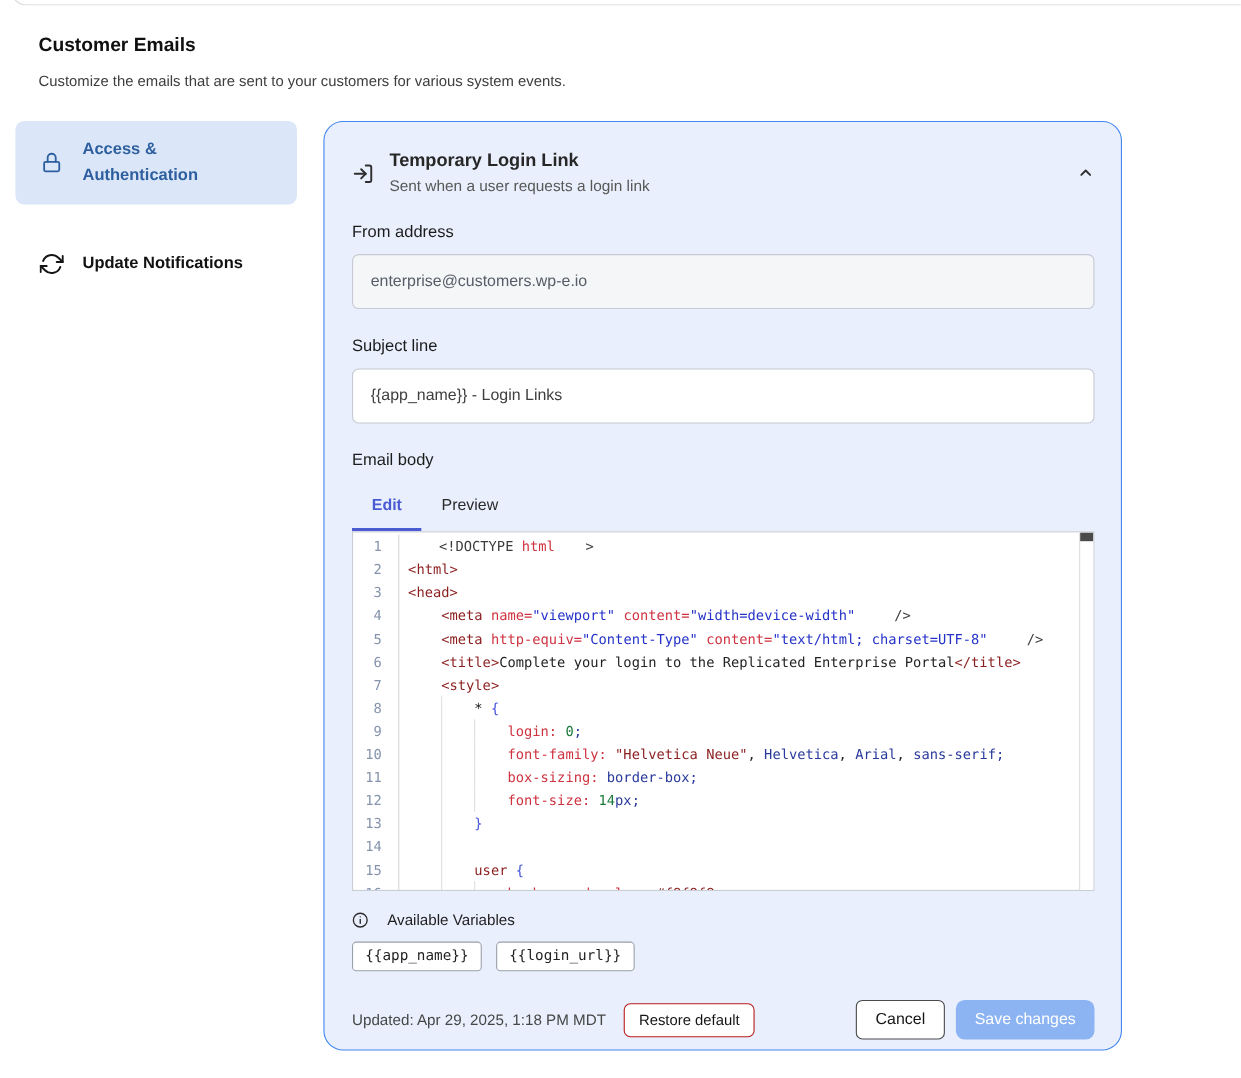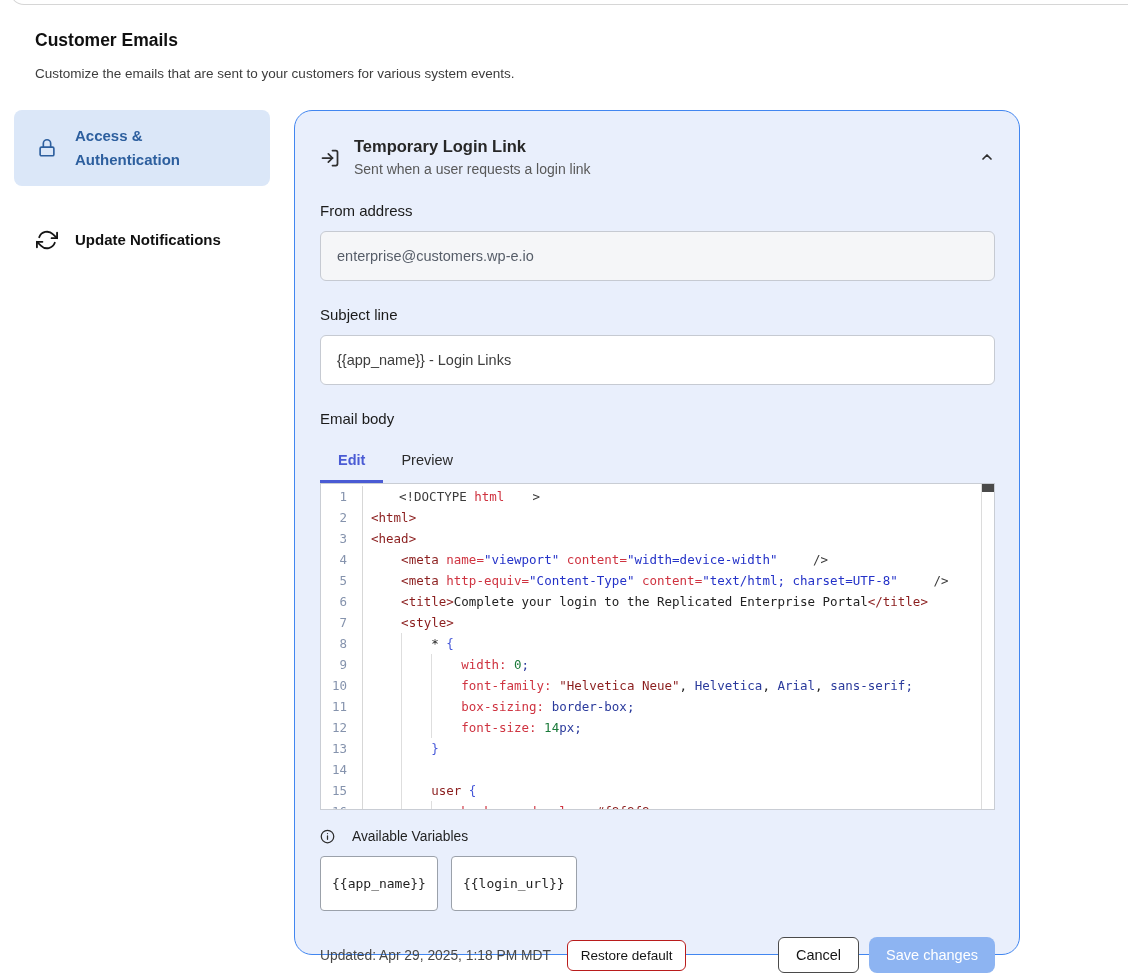--- a/index.html
+++ b/index.html
@@ -62,21 +62,21 @@
   .tk-kw    { color:#2a3a9c; }
   .tk-num   { color:#1b7a3a; }
   .tk-punct { color:#4456d8; }
   .vscroll { position:absolute; top:0; right:0; bottom:0; width:13px; background:#fff; border-left:1px solid #dcdcdc; }
   .vthumb { position:absolute; top:0; left:0; right:0; height:8px; background:#4a4a4a; }
 
   
   .vars-row { display:flex; align-items:center; gap:17px; margin-top:19px; }
   .vars-label { font-size:13.8px; color:#1f1f1f; }
   .chips { display:flex; gap:13px; margin-top:12px; }
-  .chip { background:#fff; border:1px solid #9ba1aa; border-radius:4px; padding:19px 11px;
+  .chip { background:#fff; border:1px solid #9ba1aa; border-radius:4px; padding:5px 11px;
     font-family:"DejaVu Sans Mono","Liberation Mono",monospace; font-size:13px; color:#1f1f1f; cursor:pointer; }
 
   
   .footer-row { display:flex; align-items:center; margin-top:26px; }
   .updated { font-size:13.8px; color:#474747; }
   .btn { font-family:inherit; cursor:pointer; }
   .btn-restore { margin-left:16px; background:#fff; border:1px solid #b91c1c; border-radius:6px;
     padding:7px 13px; font-size:13.5px; color:#151515; }
   .spacer { flex:1; }
   .btn-cancel { background:#fff; border:1px solid #4a4a4a; border-radius:6px; padding:9px 17px; font-size:14.5px; color:#151515; }
@@ -157,21 +157,21 @@
     <div class="editor">
       <div class="code-lines">
           <div class="cl"><span class="ln">1</span><span class="lc"><span class="tk-meta">&lt;!DOCTYPE </span><span class="tk-attr">html</span><span class="tk-meta">&gt;</span></span></div>
           <div class="cl"><span class="ln">2</span><span class="lc"><span class="tk-tag">&lt;html&gt;</span></span></div>
           <div class="cl"><span class="ln">3</span><span class="lc"><span class="tk-tag">&lt;head&gt;</span></span></div>
           <div class="cl"><span class="ln">4</span><span class="lc"><span class="tk-text">    </span><span class="tk-tag">&lt;meta</span><span class="tk-text"> </span><span class="tk-attr">name=</span><span class="tk-val">"viewport"</span><span class="tk-text"> </span><span class="tk-attr">content=</span><span class="tk-val">"width=device-width"</span><span class="tk-meta"> /&gt;</span></span></div>
           <div class="cl"><span class="ln">5</span><span class="lc"><span class="tk-text">    </span><span class="tk-tag">&lt;meta</span><span class="tk-text"> </span><span class="tk-attr">http-equiv=</span><span class="tk-val">"Content-Type"</span><span class="tk-text"> </span><span class="tk-attr">content=</span><span class="tk-val">"text/html; charset=UTF-8"</span><span class="tk-meta"> /&gt;</span></span></div>
           <div class="cl"><span class="ln">6</span><span class="lc"><span class="tk-text">    </span><span class="tk-tag">&lt;title&gt;</span><span class="tk-text">Complete your login to the Replicated Enterprise Portal</span><span class="tk-tag">&lt;/title&gt;</span></span></div>
           <div class="cl"><span class="ln">7</span><span class="lc"><span class="tk-text">    </span><span class="tk-tag">&lt;style&gt;</span></span></div>
           <div class="cl"><span class="ln">8</span><span class="lc"><i class="ig" style="left: 38.1px;"></i><span class="tk-text">        </span><span class="tk-text">* </span><span class="tk-punct">{</span></span></div>
-          <div class="cl"><span class="ln">9</span><span class="lc"><i class="ig" style="left: 38.1px;"></i><i class="ig" style="left: 68.2px;"></i><span class="tk-text">            </span><span class="tk-attr">width:</span><span class="tk-text"> </span><span class="tk-num">0</span><span class="tk-kw">;</span></span></div>
+          <div class="cl"><span class="ln">9</span><span class="lc"><i class="ig" style="left: 38.1px;"></i><i class="ig" style="left: 68.2px;"></i><span class="tk-text">            </span><span class="tk-attr">login:</span><span class="tk-text"> </span><span class="tk-num">0</span><span class="tk-kw">;</span></span></div>
           <div class="cl"><span class="ln">10</span><span class="lc"><i class="ig" style="left: 38.1px;"></i><i class="ig" style="left: 68.2px;"></i><span class="tk-text">            </span><span class="tk-attr">font-family:</span><span class="tk-text"> </span><span class="tk-str">"Helvetica Neue"</span><span class="tk-text">, </span><span class="tk-kw">Helvetica</span><span class="tk-text">, </span><span class="tk-kw">Arial</span><span class="tk-text">, </span><span class="tk-kw">sans-serif</span><span class="tk-kw">;</span></span></div>
           <div class="cl"><span class="ln">11</span><span class="lc"><i class="ig" style="left: 38.1px;"></i><i class="ig" style="left: 68.2px;"></i><span class="tk-text">            </span><span class="tk-attr">box-sizing:</span><span class="tk-text"> </span><span class="tk-kw">border-box</span><span class="tk-kw">;</span></span></div>
           <div class="cl"><span class="ln">12</span><span class="lc"><i class="ig" style="left: 38.1px;"></i><i class="ig" style="left: 68.2px;"></i><span class="tk-text">            </span><span class="tk-attr">font-size:</span><span class="tk-text"> </span><span class="tk-num">14</span><span class="tk-kw">px</span><span class="tk-kw">;</span></span></div>
           <div class="cl"><span class="ln">13</span><span class="lc"><i class="ig" style="left: 38.1px;"></i><span class="tk-text">        </span><span class="tk-punct">}</span></span></div>
           <div class="cl"><span class="ln">14</span><span class="lc"><i class="ig" style="left: 38.1px;"></i></span></div>
           <div class="cl"><span class="ln">15</span><span class="lc"><i class="ig" style="left: 38.1px;"></i><span class="tk-text">        </span><span class="tk-tag">user </span><span class="tk-punct">{</span></span></div>
           <div class="cl"><span class="ln">16</span><span class="lc"><i class="ig" style="left: 38.1px;"></i><i class="ig" style="left: 68.2px;"></i><span class="tk-text">            </span><span class="tk-attr">background-color:</span><span class="tk-text"> </span><span class="tk-str">#f8f8f8</span><span class="tk-kw">;</span></span></div>
         </div>
       <div class="vscroll">
         <div class="vthumb"></div>

